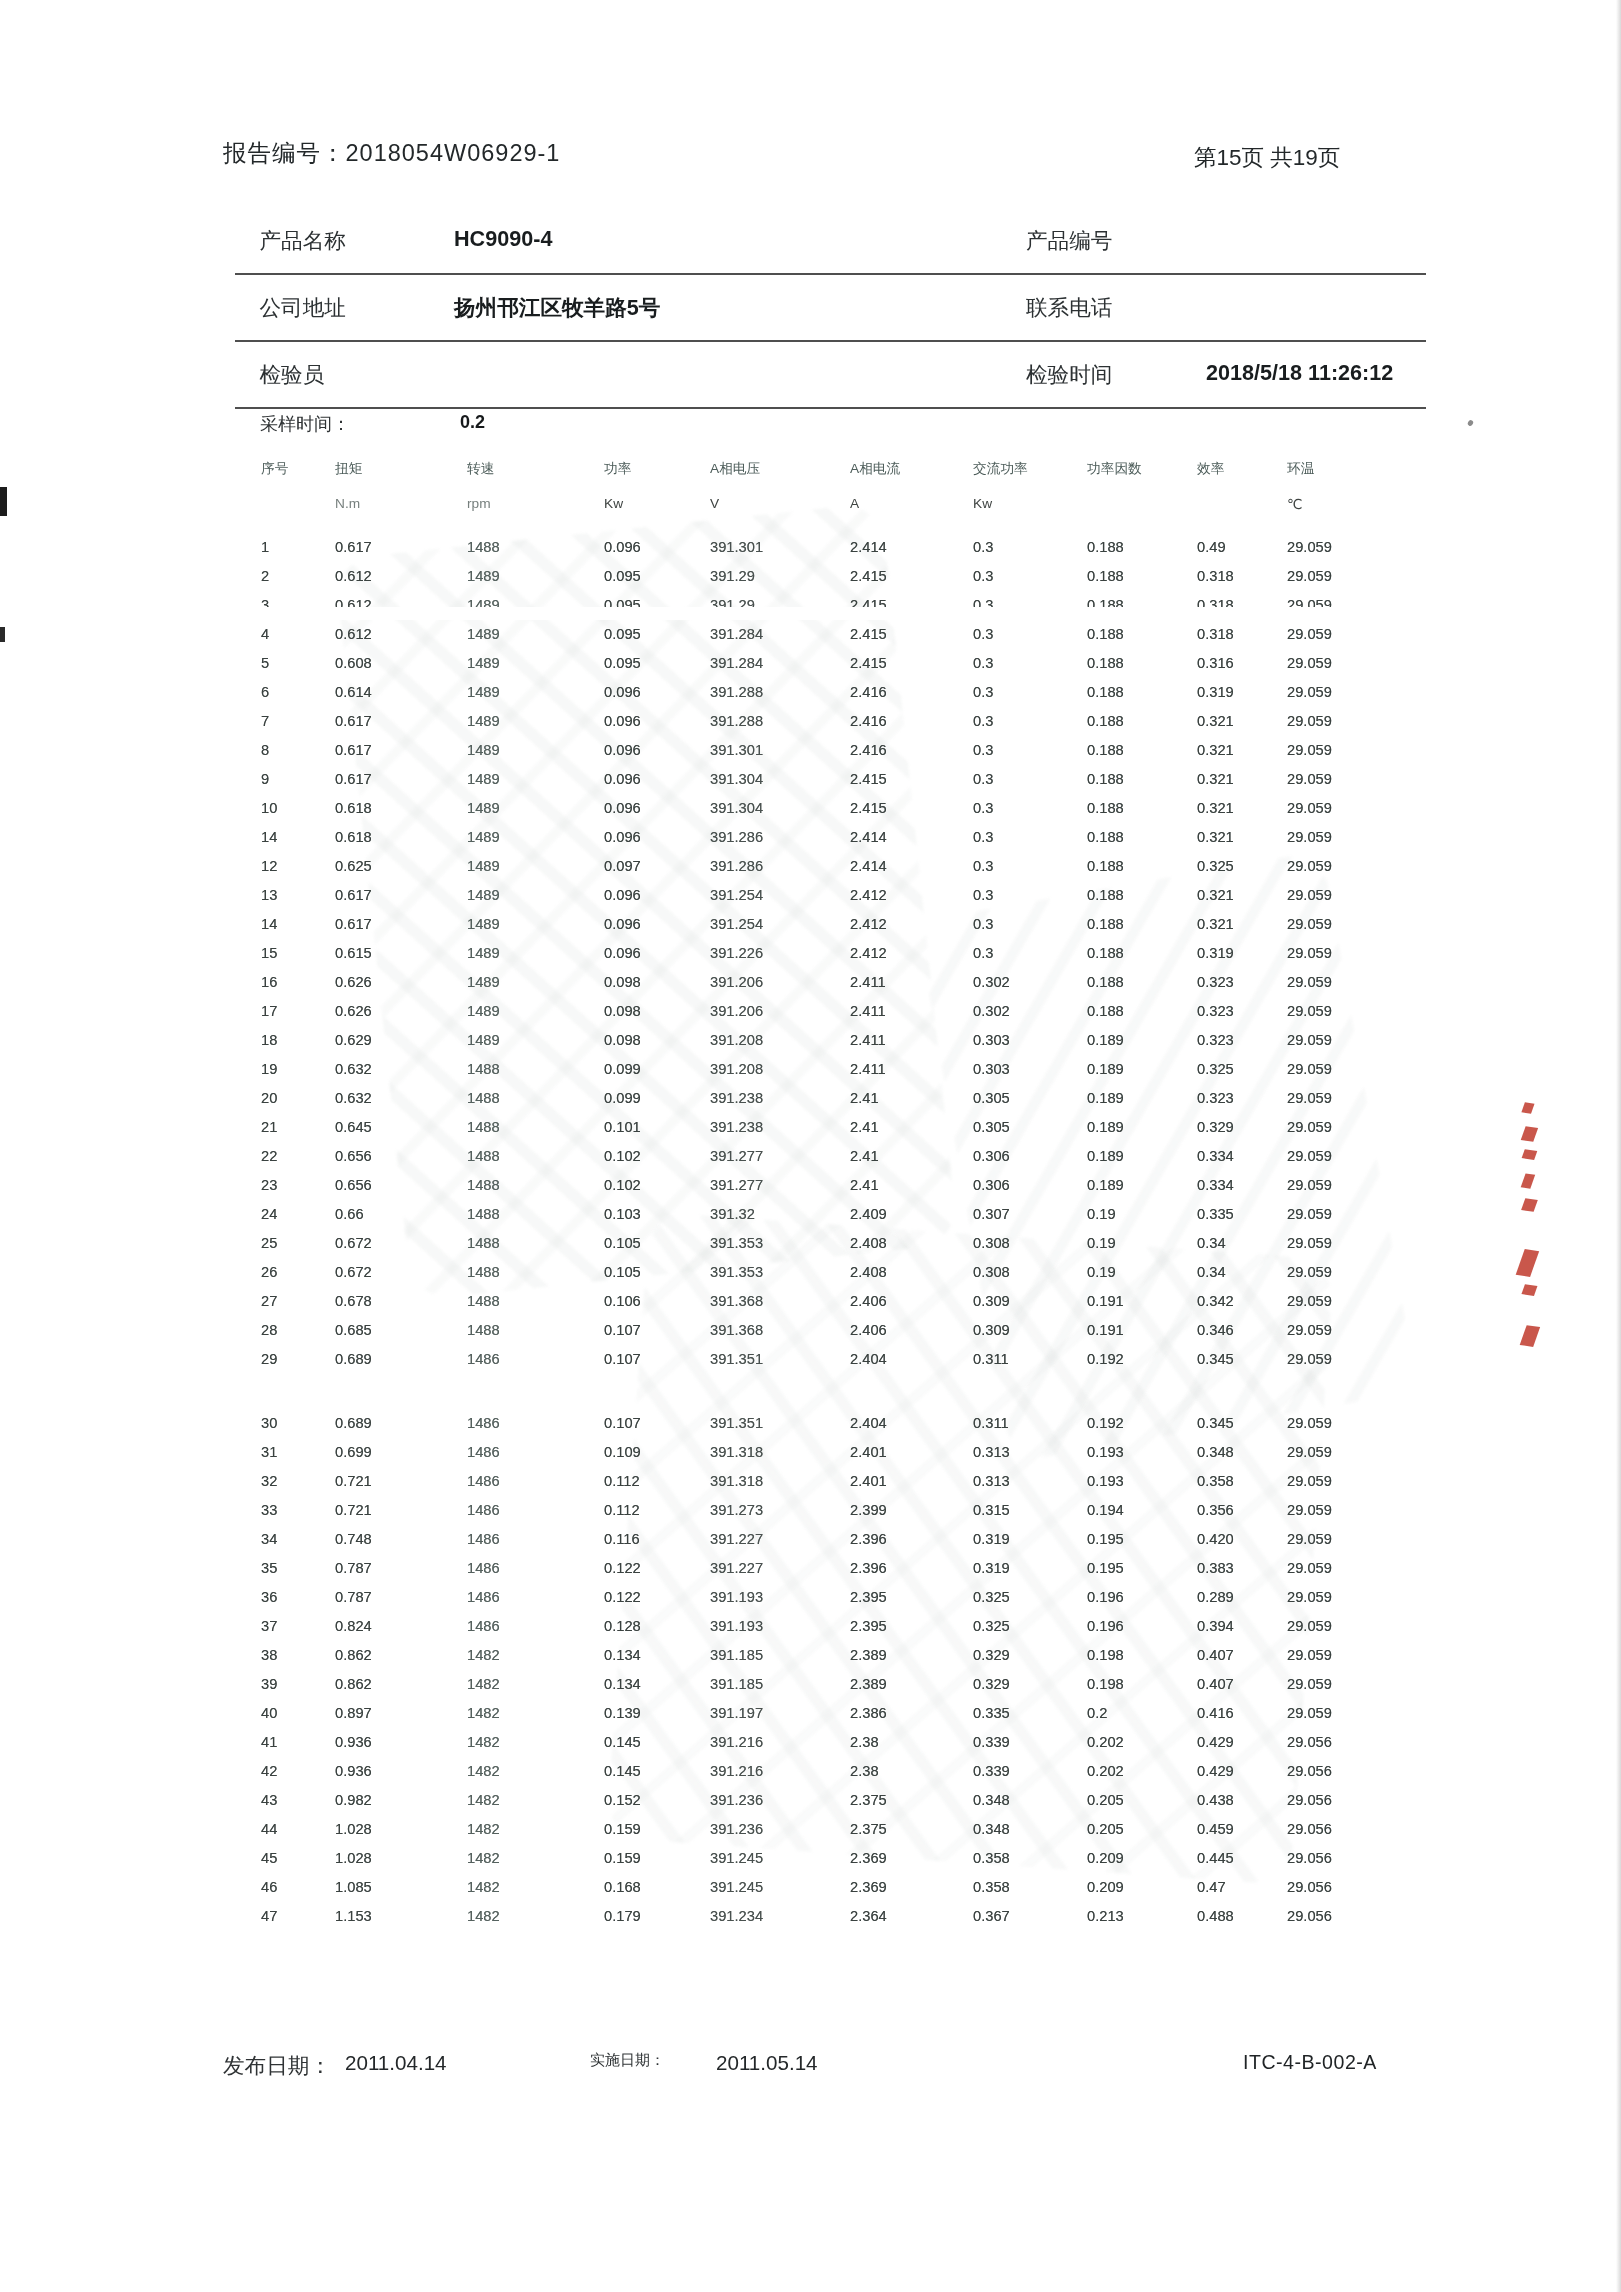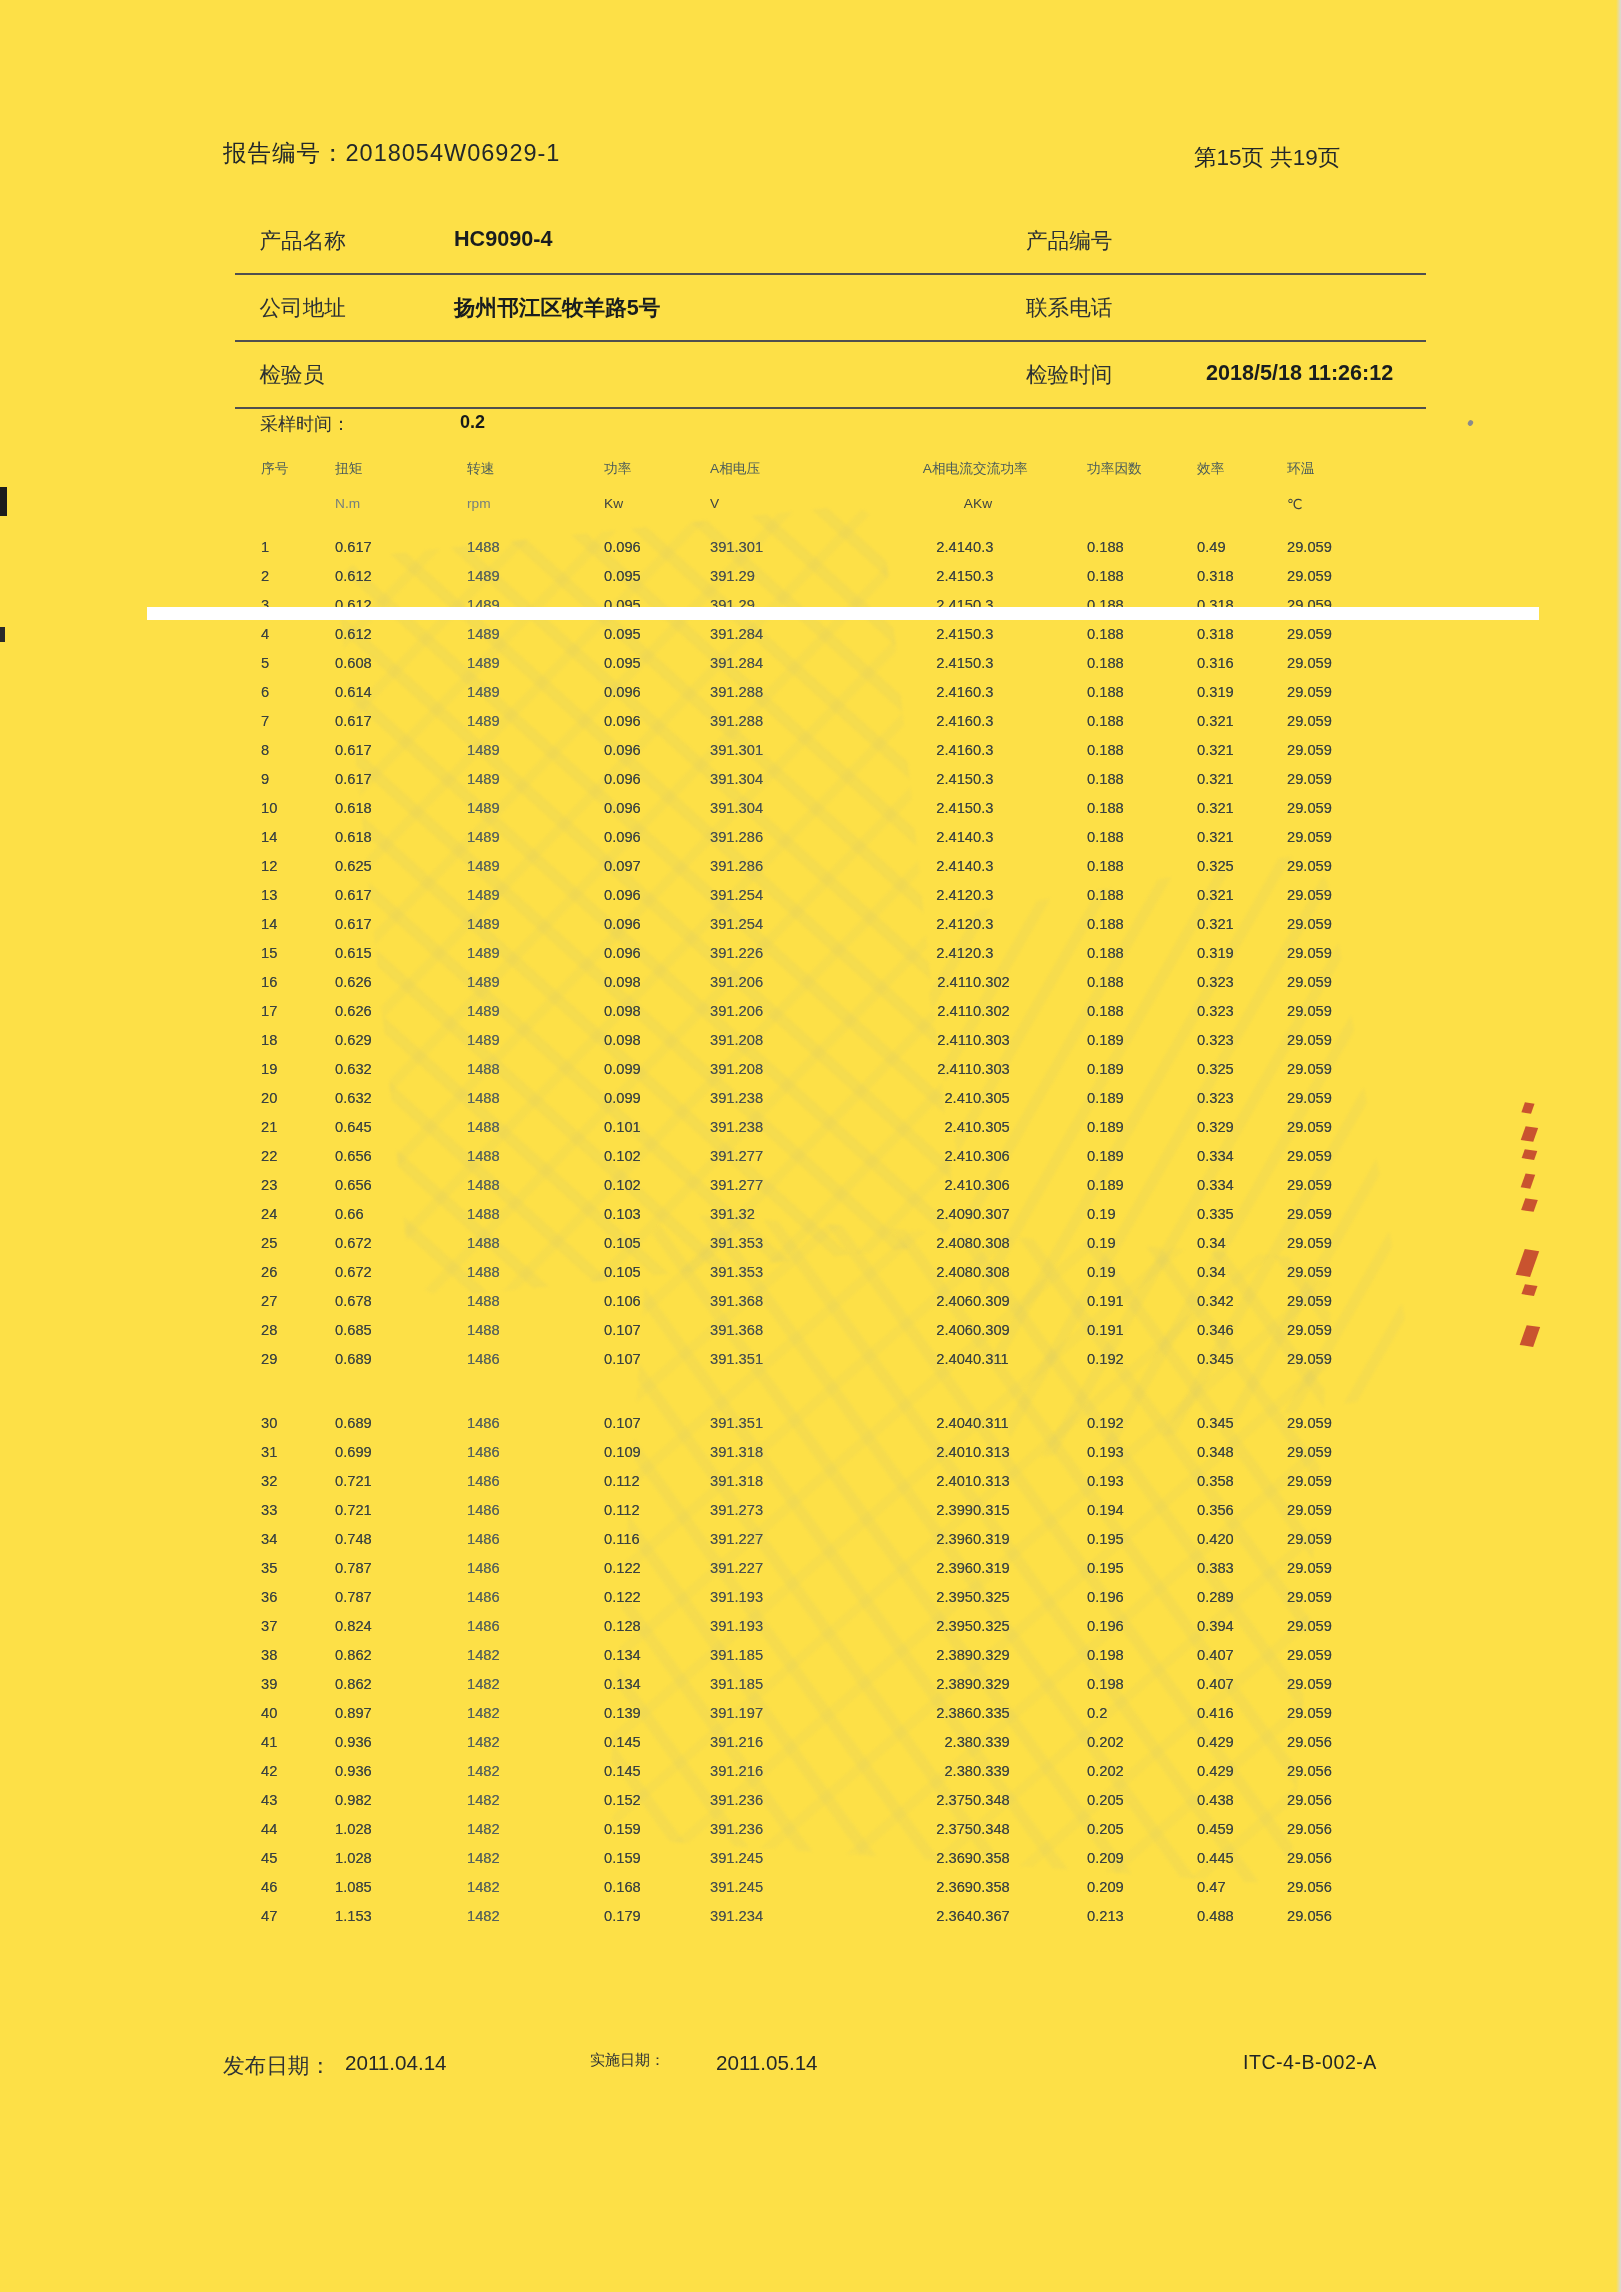--- a/index.html
+++ b/index.html
@@ -1,18 +1,18 @@
 <!DOCTYPE html>
 <html><head>
 <meta charset="utf-8">
 <style>
   html,body{margin:0;padding:0;background:#e9e9e9;}
   .page{
     position:relative; width:1621px; height:2293px; margin:0 auto;
-    background:#fde047;
+    background:#ffffff;
     font-family:"Liberation Sans","DejaVu Sans",sans-serif;
     color:#2f3335; overflow:hidden;
   }
   .abs{position:absolute;}
   
   .report-no{top:137px; left:223px; font-size:23.5px; letter-spacing:1px; color:#23282a;}
   .page-info{top:142px; left:1194px; font-size:22.5px; color:#23282a;}
   
   .info-table{top:208px; left:235px; width:1191px; z-index:1;}
   .info-row{position:relative; height:65px; border-bottom:2px solid #4f4f4f;}
@@ -27,21 +27,21 @@
   
   .mtable-head{top:454px; left:261px; width:1102px; z-index:1;}
   .mtable-units{top:489px; left:261px; width:1102px; z-index:1;}
   .mtable-body{top:532px; left:261px; width:1102px; z-index:1;}
   .trow{display:flex; height:29px; align-items:center;}
   .trow.gap-above{margin-top:35px;}
   .tcell{display:block; font-size:14.7px; color:#3a4240; text-shadow:0 0 0.5px rgba(58,66,64,.65); white-space:nowrap;}
   .thcell{display:block; font-size:13.7px; color:#4d5d5a; white-space:nowrap;}
   .tucell{display:block; font-size:13.7px; color:#3f4442; white-space:nowrap;}
   .c0{width:74px;} .c1{width:132px;} .c2{width:137px;} .c3{width:106px;} .c4{width:140px;}
-  .c5{width:123px;text-align:right;} .c6{width:114px;} .c7{width:110px;} .c8{width:90px;} .c9{width:76px;}
+  .c5{width:123px;} .c6{width:114px;} .c7{width:110px;} .c8{width:90px;} .c9{width:76px;}
   .tucell.c1,.tucell.c2{color:#767f7d;}
   .tcell.c2{color:#55625f;}
   .tcell.c4{color:#49514f;}
   
   .clip-band{top:607px; left:147px; width:1392px; height:12.7px; background:#ffffff; z-index:2;}
   .edge-mark1{top:487px; left:0; width:6.9px; height:29px; background:#1c1c1c; z-index:3;}
   .edge-mark2{top:627px; left:0; width:4.9px; height:14.7px; background:#2a2a2a; z-index:3;}
   .speck1{top:420px; left:1468px; width:4.9px; height:5.9px; background:#8b8b8b; border-radius:50%; z-index:3; transform:rotate(30deg);}
   .right-edge-shade{top:0; right:0; width:4.9px; height:2293px; background:linear-gradient(to left, #d9d9d9, rgba(217,217,217,0)); z-index:3;}
   

